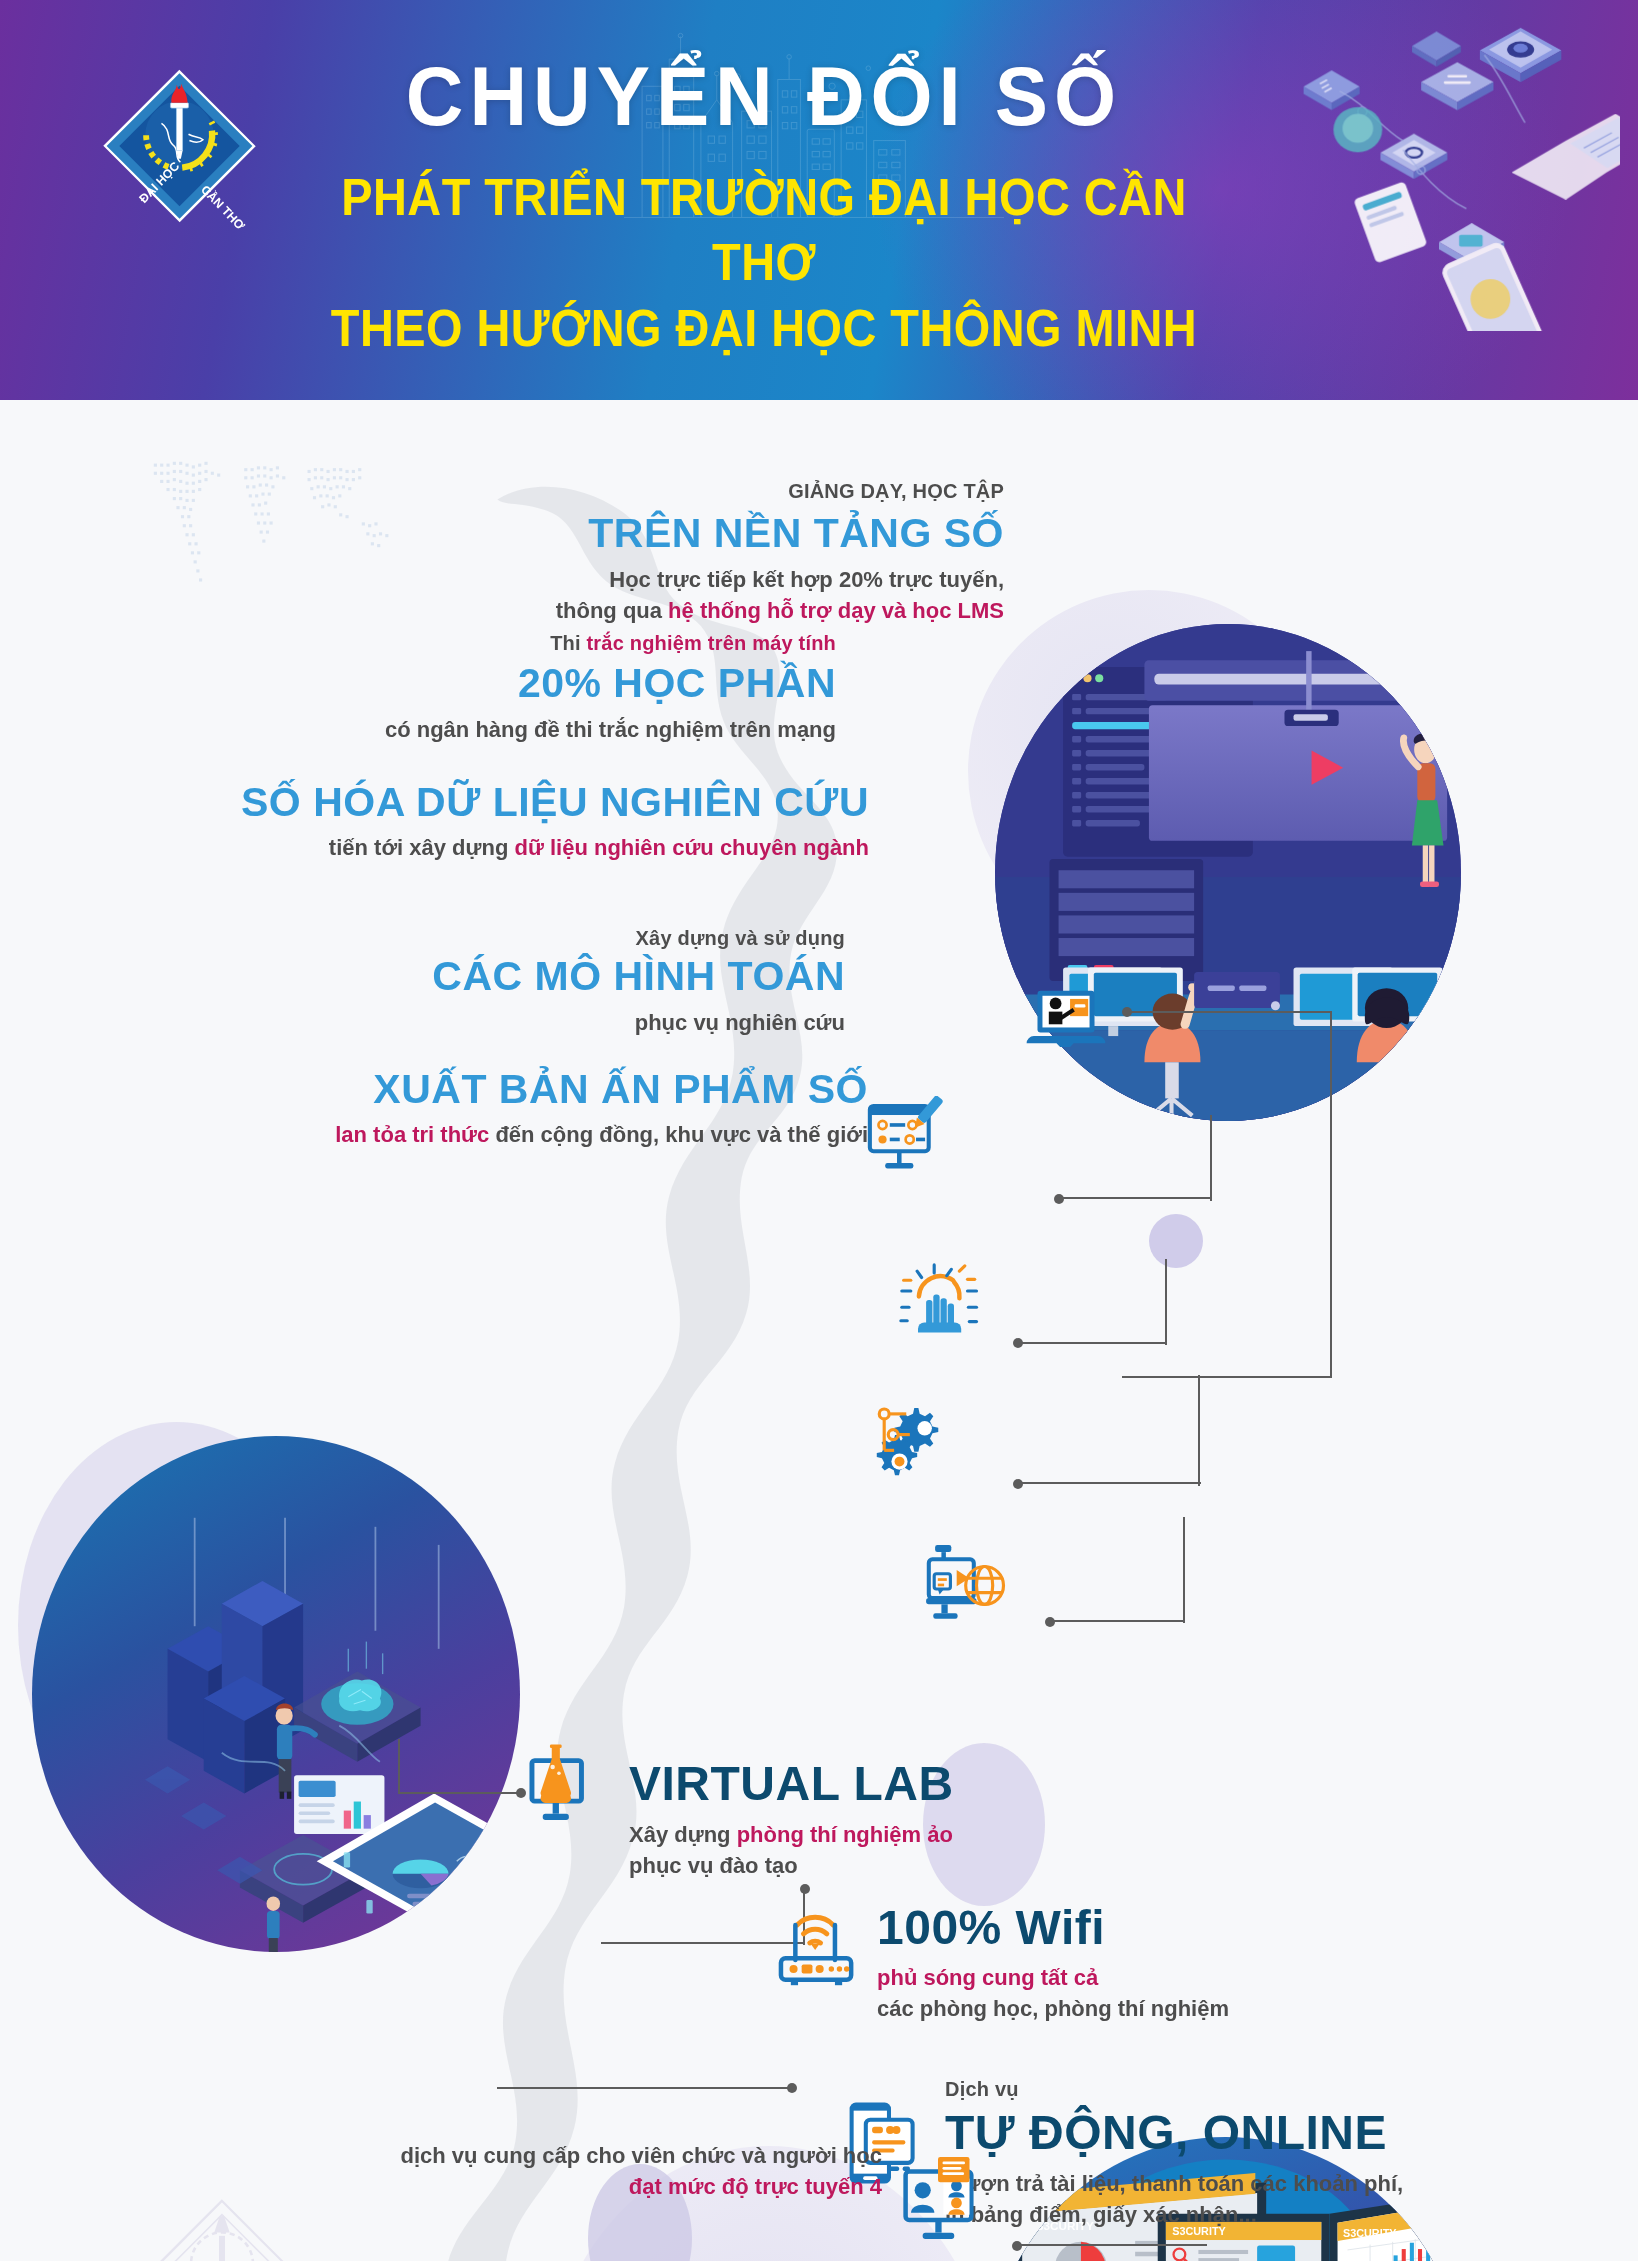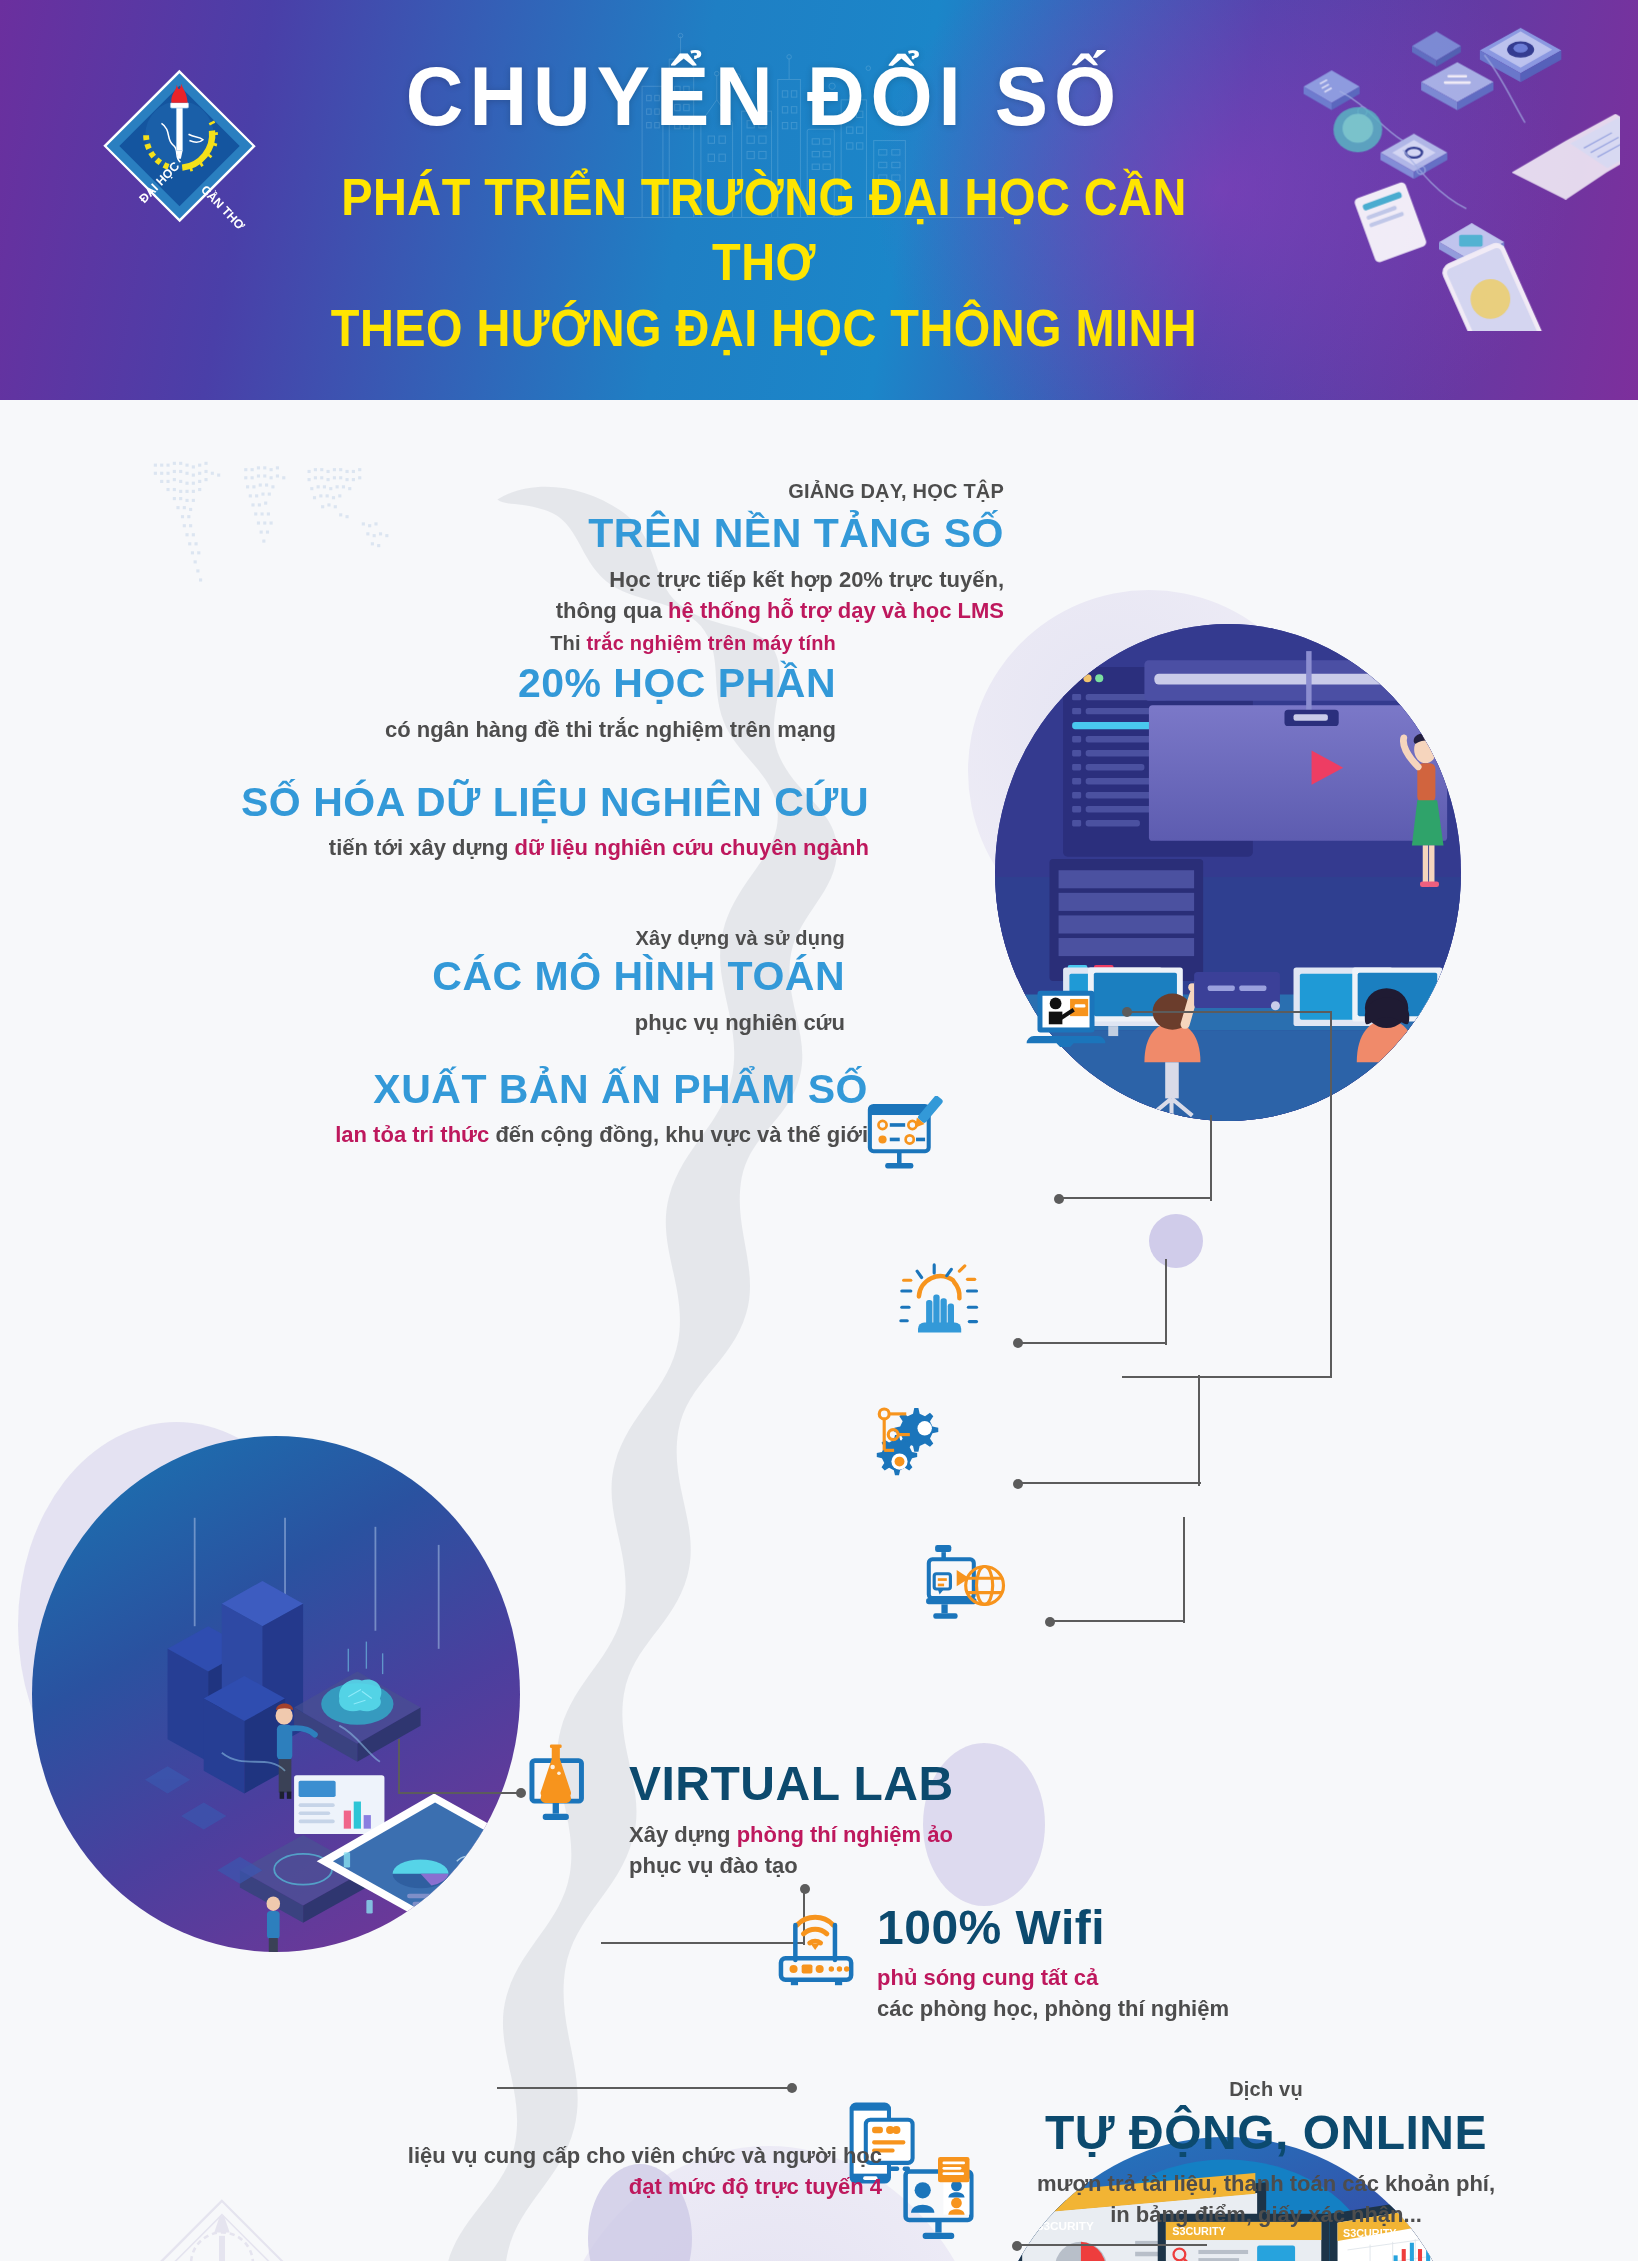--- a/index.html
+++ b/index.html
@@ -1144,32 +1144,32 @@
       </g>
     <g fill="#F7941D">
         <rect x="78" y="98" width="74" height="9" rx="4"></rect>
         <rect x="78" y="116" width="50" height="9" rx="4"></rect>
       </g>
     <g fill="#1b75bb">
         <rect x="112" y="156" width="26" height="10" rx="4"></rect>
         <rect x="146" y="156" width="16" height="10" rx="4"></rect>
       </g>
   </svg>
-  <div class="item al" style="left:945px; top:1678px; width:642px;text-align:center;">
+  <div class="item al" style="left:945px; top:1678px; width:642px;">
     <div class="eyebrow">Dịch vụ</div>
     <div class="head-green" style="margin-top:5.4px;">TỰ ĐỘNG, ONLINE</div>
     <div class="desc" style="margin-top:8.1px;">
       <div>mượn trả tài liệu, thanh toán các khoản phí,</div>
       <div>in bảng điểm, giấy xác nhận...</div>
     </div>
   </div>
 
   <div class="item ar" style="left:190px; top:1732px; width:692px;">
     <div class="desc" style="margin-top:8.1px;">
-      <div>liệu vụ cung cấp cho viên chức và người học</div>
+      <div>dịch vụ cung cấp cho viên chức và người học</div>
       <div class="hl">đạt mức độ trực tuyến 4</div>
     </div>
   </div>
   <svg class="icon-box" style="left:893px; top:1755px; width:99px; height:95px;" viewBox="0 0 220 210">
     <rect x="28" y="36" width="146" height="108" rx="8" fill="none" stroke="#1b75bb" stroke-width="10"></rect>
     <rect x="94" y="144" width="14" height="28" fill="#1b75bb"></rect>
     <rect x="66" y="172" width="70" height="14" rx="6" fill="#1b75bb"></rect>
     <g fill="#1b75bb">
         <circle cx="66" cy="78" r="18"></circle>
         <path d="M40 128 C 40 104, 92 104, 92 128 Z"></path>

